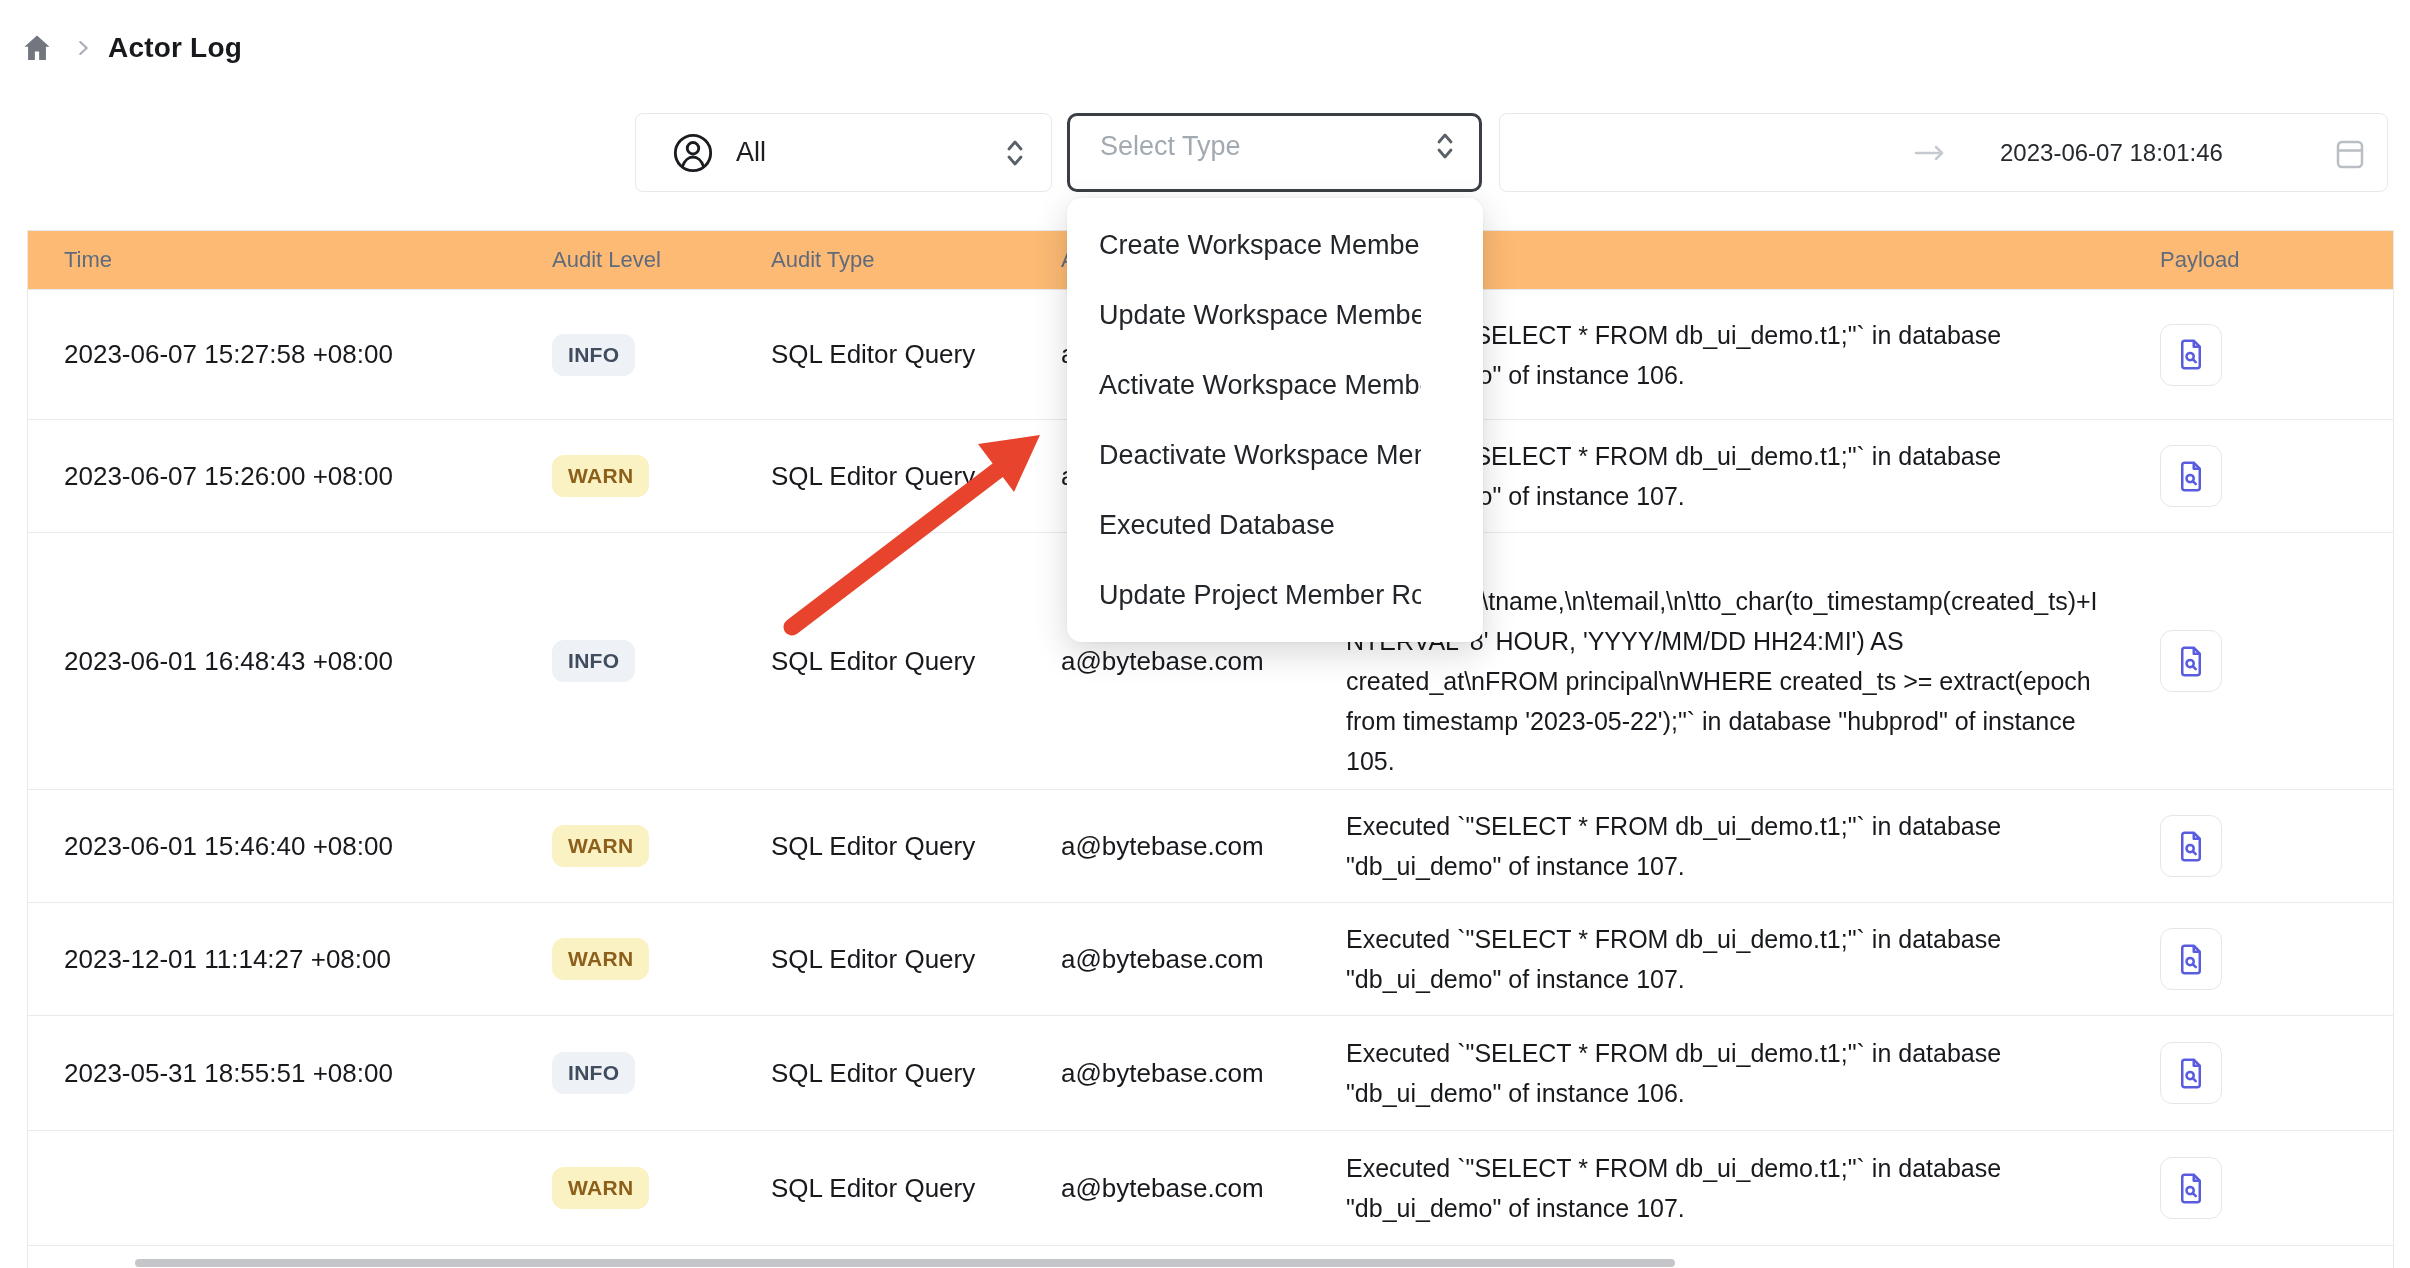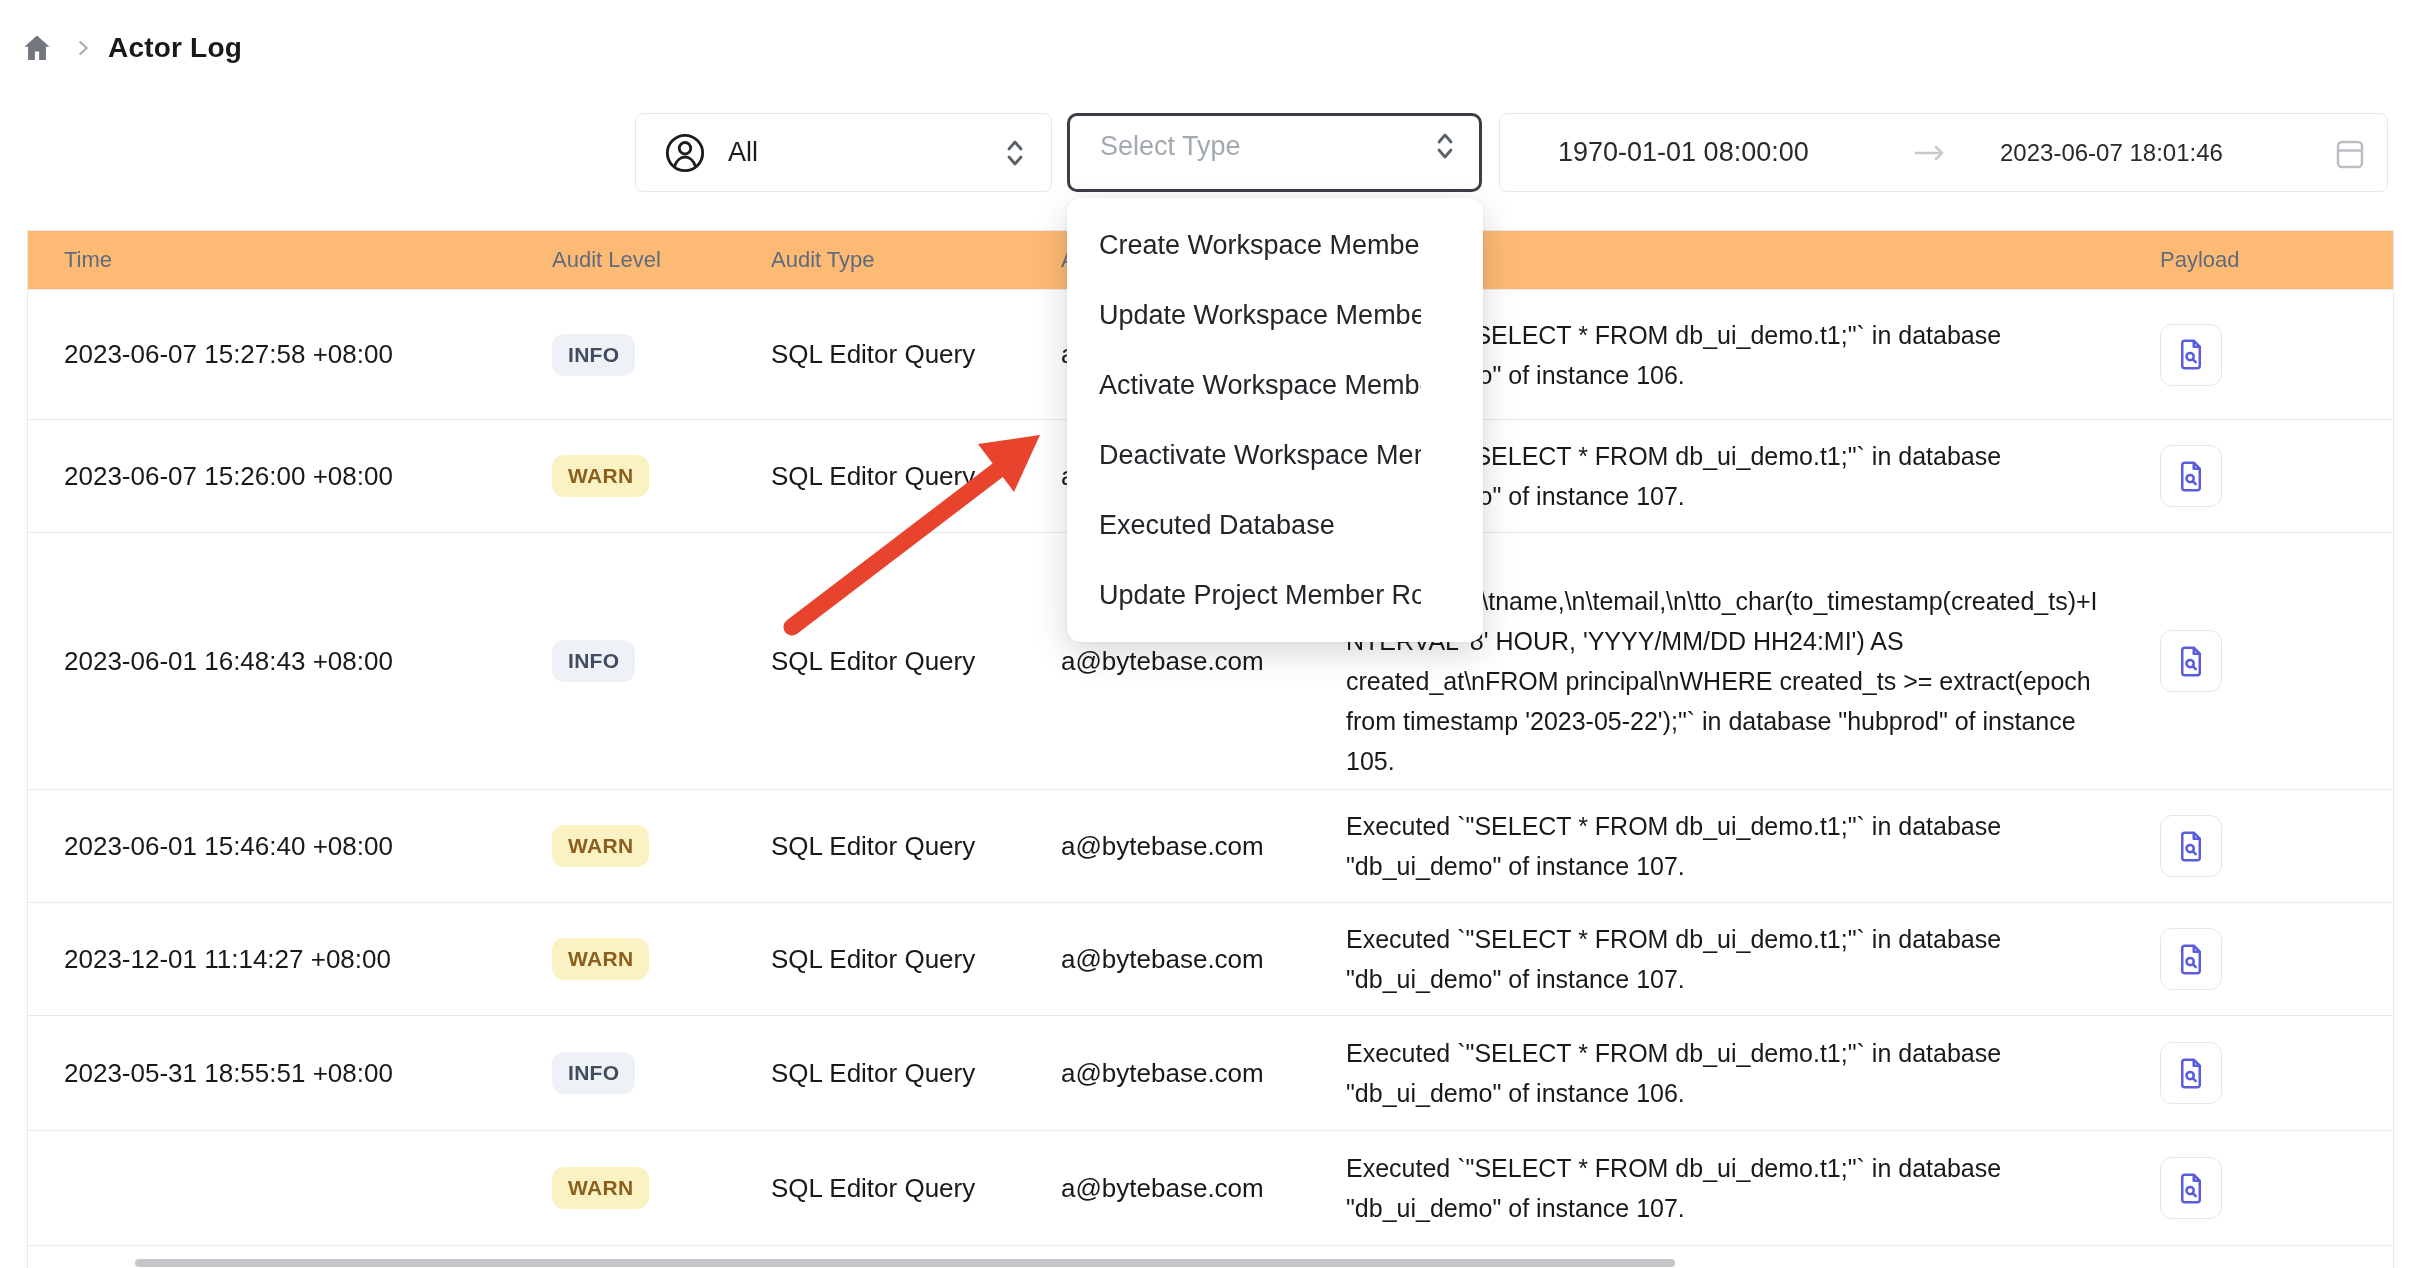--- a/index.html
+++ b/index.html
@@ -10,21 +10,21 @@
   
   .breadcrumb { position:absolute; left:20px; top:26px; height:44px; display:flex; align-items:center; }
   .bc-home { width:34px; height:34px; display:flex; align-items:center; justify-content:center; cursor:pointer; }
   .bc-sep { margin:0 14px 0 18px; display:flex; align-items:center; }
   .bc-title { font-size:28px; font-weight:600; color:#17191d; letter-spacing:.2px; }
 
   
   .filterbar { position:absolute; left:0; top:0; width:2410px; height:200px; z-index:20; }
   .sel { position:absolute; top:113px; height:79px; background:#fff; border:1px solid #e6e8ea;
          border-radius:8px; display:flex; align-items:center; cursor:pointer; }
-  .sel-actor { left:635px; width:417px; padding:0 24px 0 28px; }
+  .sel-actor { left:635px; width:417px; padding:0 24px 0 36px; }
   .sel-actor .sel-label { margin-left:22px; font-size:27px; color:#1b1d22; }
   .sel-type { left:1067px; width:415px; padding:0 22px 13px 30px; border:3px solid #3a3e45; border-radius:10px; }
   .sel-type .sel-placeholder { font-size:27px; color:#a3a9b1; }
   .sel-spacer { flex:1; }
 
   .daterange { position:absolute; left:1499px; top:113px; width:889px; height:79px; background:#fff;
                border:1px solid #e6e8ea; border-radius:8px; cursor:pointer; }
   .dr-start { position:absolute; left:58px; top:0; height:100%; display:flex; align-items:center; font-size:27px; color:#26292e; }
   .dr-arrow { position:absolute; left:412px; top:25px; }
   .dr-end   { position:absolute; left:500px; top:0; height:100%; display:flex; align-items:center; font-size:24px; color:#26292e; }
@@ -110,21 +110,20 @@
     <div class="sel sel-type">
       <span class="sel-placeholder">Select Type</span>
       <span class="sel-spacer"></span>
       <svg width="24" height="34" viewBox="0 0 24 34" fill="none">
         <path d="M6 13l6-7 6 7" stroke="#596068" stroke-width="2.8" stroke-linecap="round" stroke-linejoin="round"></path>
         <path d="M6 21l6 7 6-7" stroke="#596068" stroke-width="2.8" stroke-linecap="round" stroke-linejoin="round"></path>
       </svg>
     </div>
 
     <div class="daterange">
-      <span class="dr-start">1970-01-01 08:00:00</span>
       <span class="dr-arrow">
         <svg width="36" height="28" viewBox="0 0 36 28" fill="none">
           <path d="M4 14h26" stroke="#c6cad0" stroke-width="2.5" stroke-linecap="round"></path>
           <path d="M24 8l6 6-6 6" stroke="#c6cad0" stroke-width="2.5" stroke-linecap="round" stroke-linejoin="round"></path>
         </svg>
       </span>
       <span class="dr-end">2023-06-07 18:01:46</span>
       <span class="dr-cal">
         <svg width="30" height="32" viewBox="0 0 30 32" fill="none">
           <rect x="3" y="4" width="24" height="25" rx="4" stroke="#b9bec5" stroke-width="2.5"></rect>

